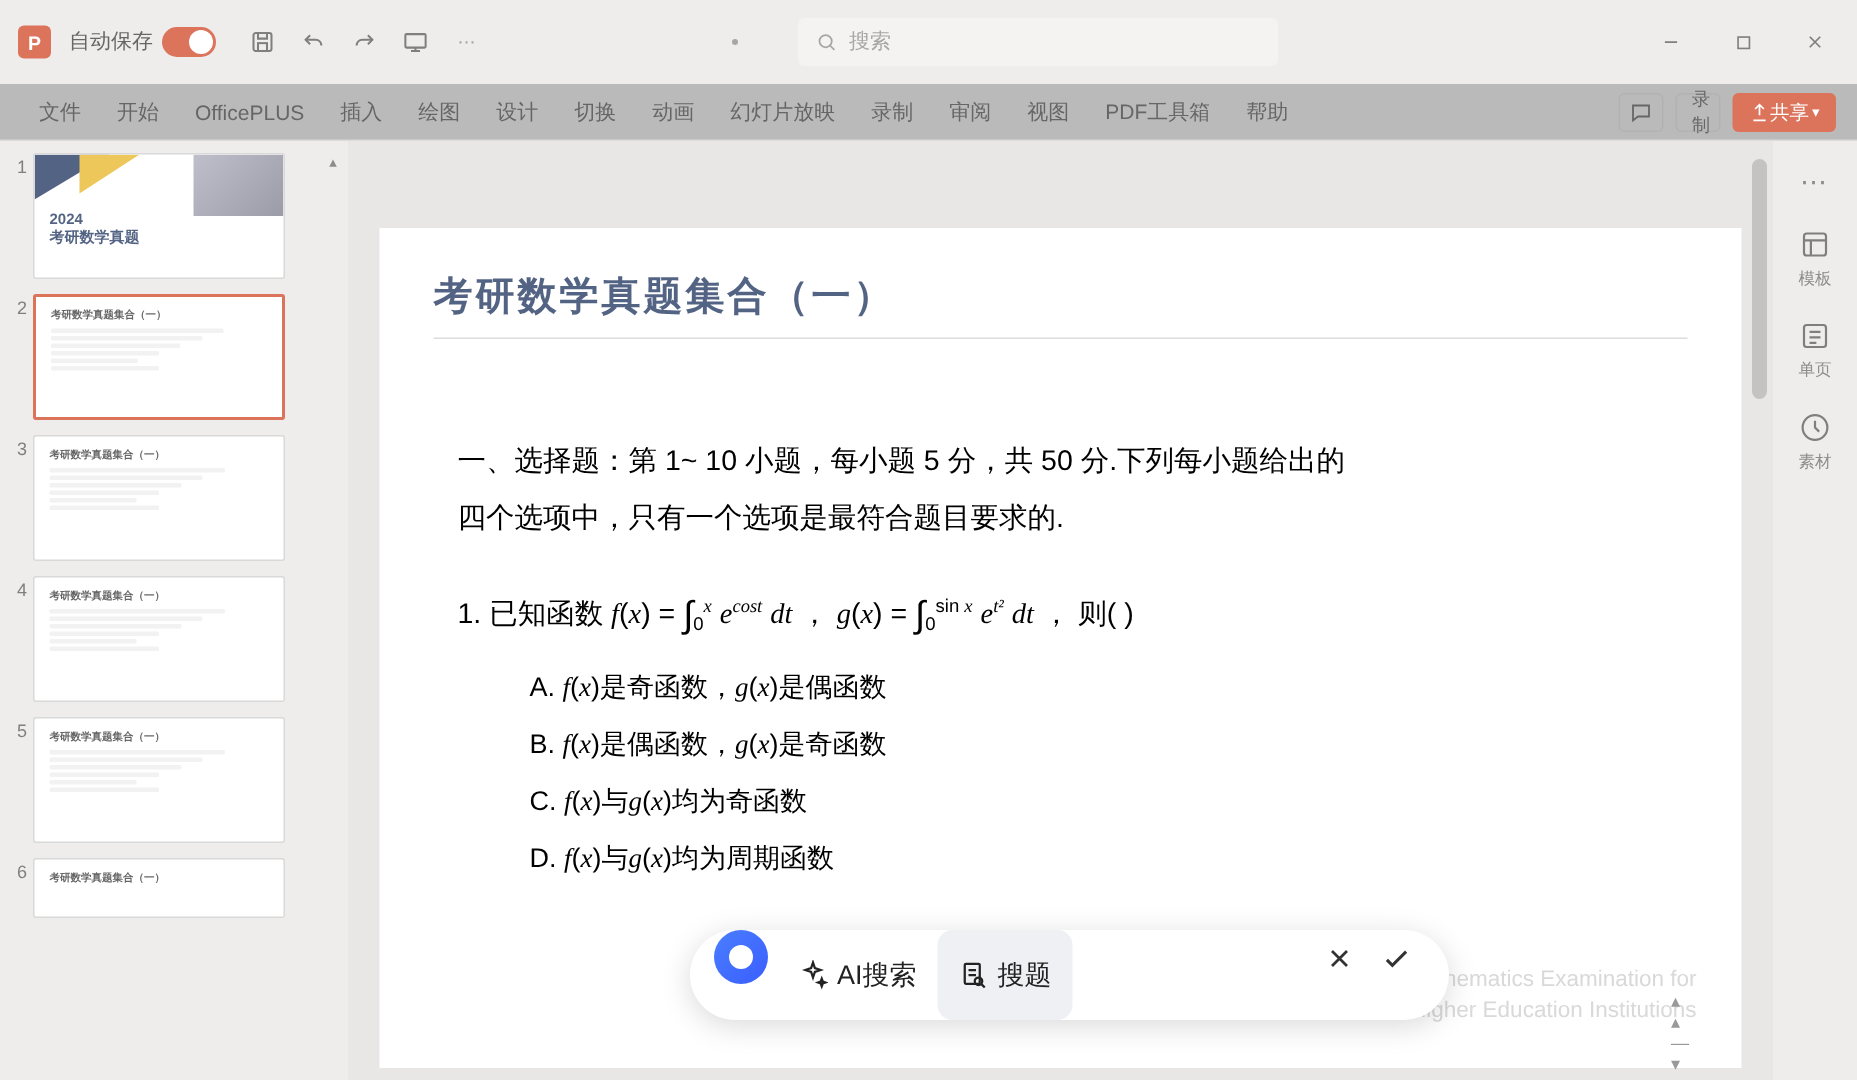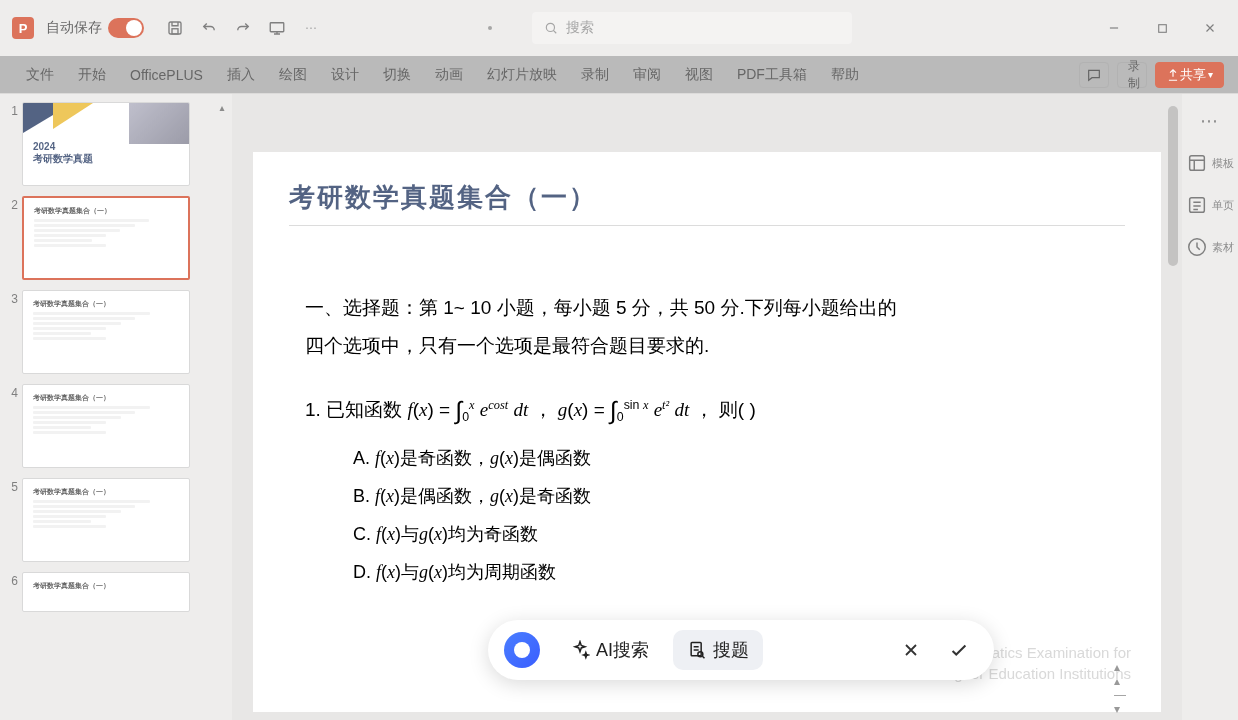--- a/index.html
+++ b/index.html
@@ -55,24 +55,24 @@
 .crop-overlay{position:absolute;left:283px;top:265px;width:638px;height:336px;background:#fff;z-index:20;padding:24px 22px 18px;font-family:"Times New Roman","SimSun",serif}
 .crop-text{font-size:19px;line-height:2.0;color:#000}
 .crop-q{margin-top:18px}
 .crop-opt{margin-left:48px;margin-top:14px;font-size:18px}
 .ital{font-style:italic;font-family:"Times New Roman",serif}
 .sup{font-size:0.65em;vertical-align:super}
 .sub{font-size:0.65em;vertical-align:sub}
 .intg{font-size:1.3em;position:relative;top:3px}
 .right-rail{width:56px;background:#e8e7e6;display:flex;flex-direction:column;align-items:center;padding-top:16px;gap:20px}
 .rail-more{font-size:18px;color:#666;letter-spacing:2px;cursor:pointer;transform:rotate(0)}
-.rail-item{display:flex;flex-direction:row;align-items:center;gap:4px;cursor:pointer}
+.rail-item{display:flex;flex-direction:column;align-items:flex-start;gap:4px;cursor:pointer}
 .rail-item .ico{width:22px;height:22px;color:#555}
 .rail-item .lbl{font-size:11px;color:#666}
-.action-bar{position:absolute;left:488px;top:620px;width:506px;height:60px;background:#fff;border-radius:30px;box-shadow:0 4px 20px rgba(0,0,0,0.15);display:flex;align-items:center;padding:0 16px;z-index:30;gap:10px}
+.action-bar{position:absolute;left:460px;top:620px;width:506px;height:60px;background:#fff;border-radius:30px;box-shadow:0 4px 20px rgba(0,0,0,0.15);display:flex;padding:0 16px;z-index:30;gap:0}
 .ab-logo{width:36px;height:36px;border-radius:50%;background:linear-gradient(135deg,#4a7eff,#3a5eff);display:flex;align-items:center;justify-content:center;margin-right:6px}
 .ab-logo-inner{width:16px;height:16px;background:#fff;border-radius:50%}
 .ab-item{display:flex;align-items:center;gap:6px;padding:8px 14px;border-radius:10px;font-size:18px;color:#222;cursor:pointer}
 .ab-item.active{background:#eef0f4}
 .ab-sep{flex:1}
 .ab-icon-btn{width:38px;height:38px;display:flex;align-items:center;justify-content:center;color:#333;cursor:pointer;font-size:20px}
 .rb-bottom-arrows{position:absolute;right:56px;bottom:4px;display:flex;flex-direction:column;align-items:center;color:#777;font-size:12px;gap:0}
 </style>
 </head>
 <body>

